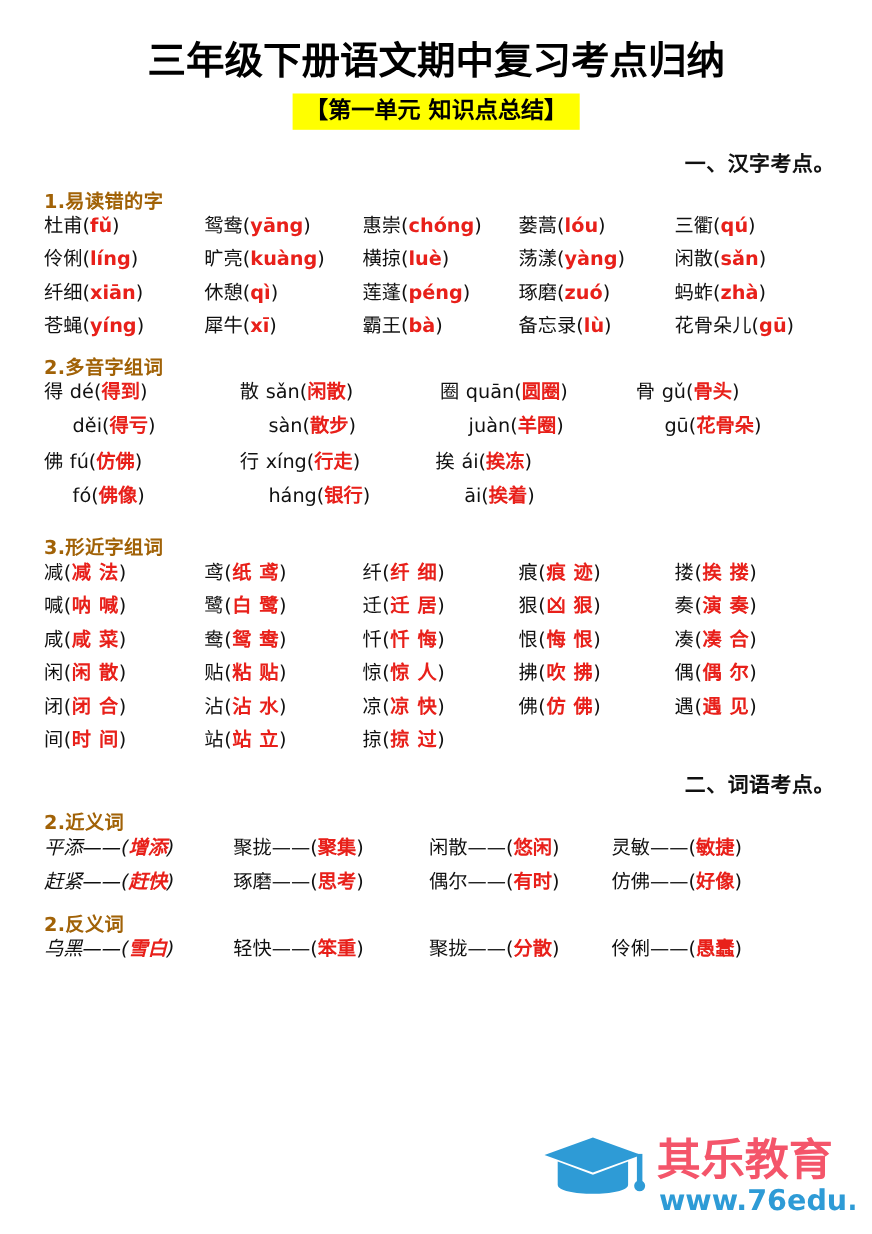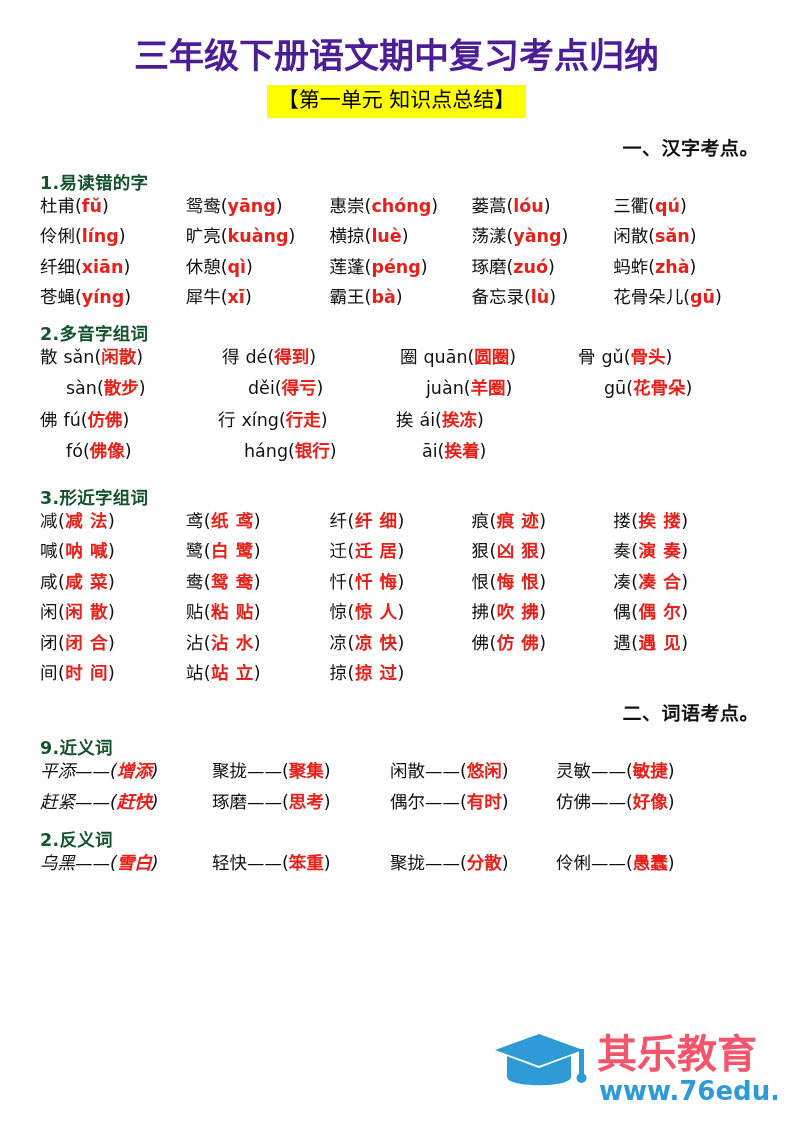--- a/index.html
+++ b/index.html
@@ -21,54 +21,54 @@
     position: relative;
     padding: 0 34px;
   }
 
   
   .doc-title {
     text-align: center;
     font-size: 35px;
     font-weight: 900;
     letter-spacing: 0px;
-    color: #4c1d95;
+    color: #000000;
     margin: 0;
     padding-top: 36px;
     line-height: 1.15;
     font-family: "DejaVu Sans", "Liberation Sans", sans-serif;
   }
 
   .subtitle-wrap {
     text-align: center;
     margin-top: 9px;
   }
   .subtitle {
     display: inline-block;
     background: #FFFF00;
     color: #000000;
     font-size: 21px;
-    font-weight: 400;
+    font-weight: 700;
     padding: 2px 11px 4px 11px;
     line-height: 1.25;
   }
 
   
   .sec-head {
     font-size: 19px;
     font-weight: 700;
     color: #111111;
     margin: 15px 0 6px 4px;
     letter-spacing: 0.5px;
     text-align: right;
   }
   .sub-head {
     font-size: 17.5px;
     font-weight: 700;
-    color: #14532d;
+    color: #a16207;
     margin: 9px 0 4px 6px;
     letter-spacing: 0.3px;
   }
 
   
   .grid {
     margin: 0 0 0 6px;
   }
   .grow {
     display: flex;
@@ -175,27 +175,27 @@
       <span class="cell"><span>犀牛</span>(<span class="red">xī</span>)</span>
       <span class="cell"><span>霸王</span>(<span class="red">bà</span>)</span>
       <span class="cell"><span>备忘录</span>(<span class="red">lù</span>)</span>
       <span class="cell"><span>花骨朵儿</span>(<span class="red">gū</span>)</span>
     </div>
   </div>
 
   <div class="sub-head">2.多音字组词</div>
 
   <div class="poly">
+    <div class="poly-col">
+      <div class="poly-line"><span class="poly-char">得</span><span>dé</span>(<span class="red">得到</span>)</div>
+      <div class="poly-line second"><span>děi</span>(<span class="red">得亏</span>)</div>
+    </div>
     <div class="poly-col w1">
       <div class="poly-line"><span class="poly-char">散</span><span>sǎn</span>(<span class="red">闲散</span>)</div>
       <div class="poly-line second"><span>sàn</span>(<span class="red">散步</span>)</div>
-    </div>
-    <div class="poly-col">
-      <div class="poly-line"><span class="poly-char">得</span><span>dé</span>(<span class="red">得到</span>)</div>
-      <div class="poly-line second"><span>děi</span>(<span class="red">得亏</span>)</div>
     </div>
     <div class="poly-col">
       <div class="poly-line"><span class="poly-char">圈</span><span>quān</span>(<span class="red">圆圈</span>)</div>
       <div class="poly-line second"><span>juàn</span>(<span class="red">羊圈</span>)</div>
     </div>
     <div class="poly-col">
       <div class="poly-line"><span class="poly-char">骨</span><span>gǔ</span>(<span class="red">骨头</span>)</div>
       <div class="poly-line second"><span>gū</span>(<span class="red">花骨朵</span>)</div>
     </div>
   </div>
@@ -256,21 +256,21 @@
       <span class="cell"><span>间</span>(<span class="red">时 间</span>)</span>
       <span class="cell"><span>站</span>(<span class="red">站 立</span>)</span>
       <span class="cell"><span>掠</span>(<span class="red">掠 过</span>)</span>
       <span class="cell"></span>
       <span class="cell"></span>
     </div>
   </div>
 
   <div class="sec-head">二、词语考点。</div>
 
-  <div class="sub-head">9.近义词</div>
+  <div class="sub-head">2.近义词</div>
   <div class="word-row">
     <span class="cell"><span>平添</span>——(<span class="red">增添</span>)</span>
     <span class="cell"><span>聚拢</span>——(<span class="red">聚集</span>)</span>
     <span class="cell"><span>闲散</span>——(<span class="red">悠闲</span>)</span>
     <span class="cell"><span>灵敏</span>——(<span class="red">敏捷</span>)</span>
   </div>
   <div class="word-row">
     <span class="cell"><span>赶紧</span>——(<span class="red">赶快</span>)</span>
     <span class="cell"><span>琢磨</span>——(<span class="red">思考</span>)</span>
     <span class="cell"><span>偶尔</span>——(<span class="red">有时</span>)</span>

